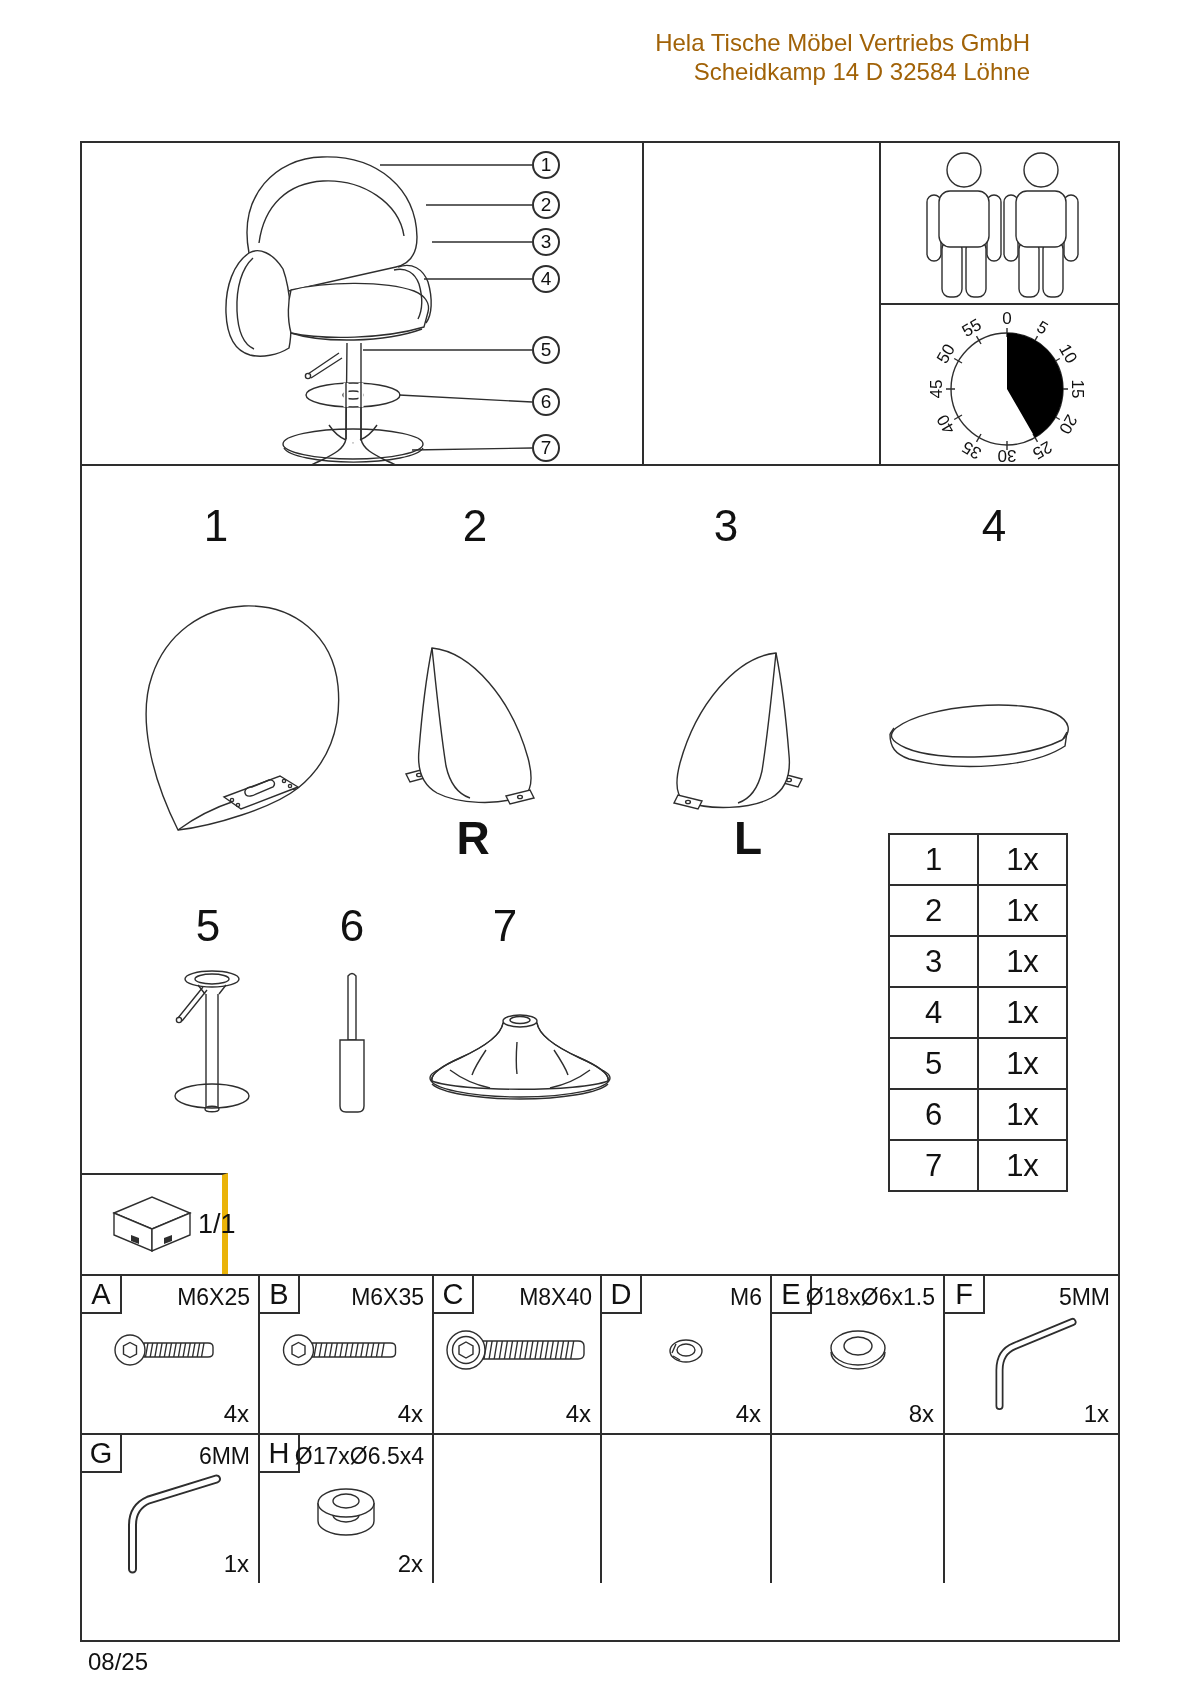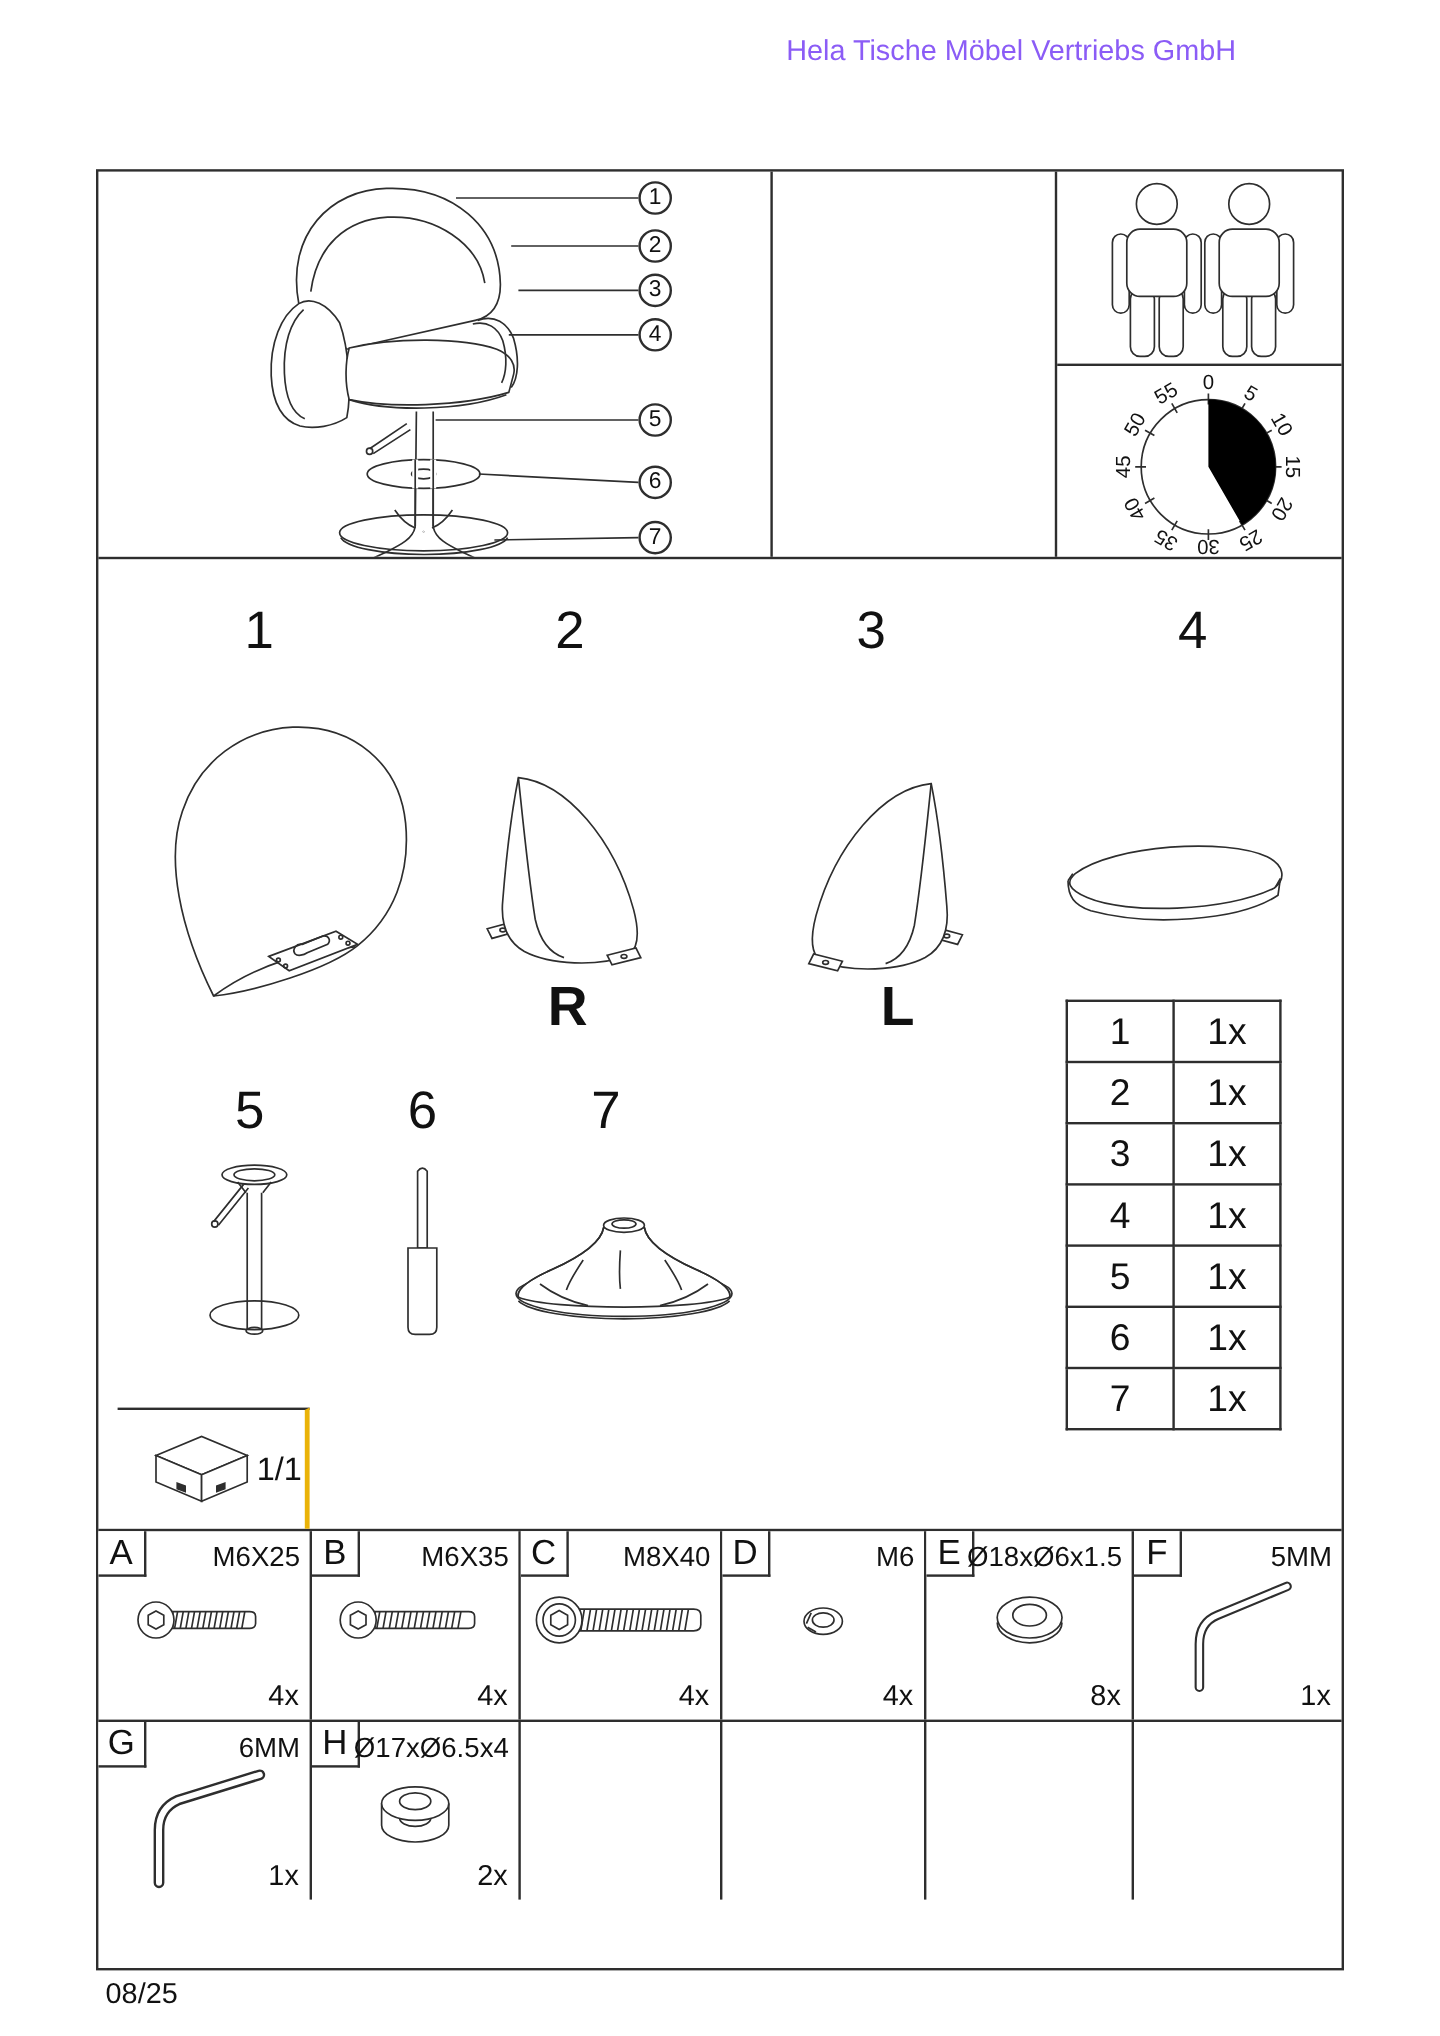--- a/index.html
+++ b/index.html
@@ -1,40 +1,40 @@
 <!DOCTYPE html>
 <html><head>
 <meta charset="utf-8">
 <style>
   html,body{margin:0;padding:0;background:#fff;}
   .page{position:relative;width:1200px;height:1697px;background:#fff;overflow:hidden;
         font-family:"Liberation Sans", sans-serif;color:#111;}
   svg{display:block;}
   svg path, svg ellipse, svg circle, svg line, svg rect, svg polygon{vector-effect:non-scaling-stroke;}
-  .hdr{position:absolute;top:28px;right:170px;text-align:right;font-size:24px;line-height:29px;color:#8b5cf6;}
+  .hdr{position:absolute;top:28px;right:170px;text-align:right;font-size:24px;line-height:29px;color:#a16207;}
   .main-box{position:absolute;left:80px;top:141px;width:1040px;height:1501px;
             box-sizing:border-box;border:2px solid #2e2e2e;}
   .title-row{height:57px;box-sizing:border-box;border-bottom:2px solid #2e2e2e;
              text-align:center;font-size:42px;line-height:53px;}
   .top-section{height:323px;box-sizing:border-box;border-bottom:2px solid #2e2e2e;display:flex;}
   .chair-cell{width:562px;box-sizing:border-box;border-right:2px solid #2e2e2e;position:relative;}
   .mid-cell{width:239px;box-sizing:border-box;border-right:2px solid #2e2e2e;}
   .right-col{width:237px;display:flex;flex-direction:column;}
   .persons-cell{height:162px;box-sizing:border-box;border-bottom:2px solid #2e2e2e;}
   .timer-cell{height:159px;overflow:hidden;}
   .callout{position:absolute;width:28px;height:28px;border:2px solid #2e2e2e;border-radius:50%;
            box-sizing:border-box;text-align:center;font-size:19px;line-height:24px;background:#fff;}
   .parts-section{position:relative;height:808px;}
   .pnum{position:absolute;width:60px;text-align:center;font-size:44px;}
   .pside{position:absolute;width:60px;text-align:center;font-size:46px;font-weight:700;}
   .pdraw{position:absolute;}
   .qty-table{position:absolute;left:806px;top:367px;border:2px solid #2e2e2e;border-collapse:collapse;}
   .qty-table td{width:85px;height:47px;border:2px solid #2e2e2e;text-align:center;font-size:31px;}
-  .box-cell{position:absolute;left:16px;top:707px;width:160px;height:101px;box-sizing:border-box;
-            border-top:2px solid #2e2e2e;border-right:4px solid #eab308;}
+  .box-cell{position:absolute;left:0;top:707px;width:146px;height:101px;box-sizing:border-box;
+            border-top:2px solid #2e2e2e;border-right:6px solid #eab308;}
   .box-cell .lbl{position:absolute;left:116px;top:34px;font-size:27px;}
   .hw{height:309px;box-sizing:border-box;border-top:2px solid #2e2e2e;}
   .hw-row{display:flex;box-sizing:border-box;}
   .hw-row.r1{height:159px;border-bottom:2px solid #2e2e2e;}
   .hw-row.r2{height:148px;}
   .hw-cell{position:relative;box-sizing:border-box;border-left:2px solid #2e2e2e;}
   .hw-cell:first-child{border-left:none;}
   .w1{width:176px;}.w2{width:174px;}.w3{width:168px;}.w4{width:170px;}.w5{width:173px;}.w6{width:175px;}
   .letter{position:absolute;left:0;top:0;width:40px;height:38px;box-sizing:border-box;
           border-right:2px solid #2e2e2e;border-bottom:2px solid #2e2e2e;
@@ -46,20 +46,21 @@
   .ln{stroke:#2e2e2e;stroke-width:1.4;fill:none;}
   .lnf{stroke:#2e2e2e;stroke-width:1.4;fill:#fff;}
 </style>
 </head>
 <body>
 
 <div class="page">
 
   <div class="hdr">
     <div>Hela Tische Möbel Vertriebs GmbH</div>
+    <div>Scheidkamp 14 D 32584 Löhne</div>
   </div>
 
   <div class="main-box">
 
 
     <div class="top-section">
       <div class="chair-cell">
         <svg width="560" height="321" viewBox="0 0 560 321">
 
           <g>

